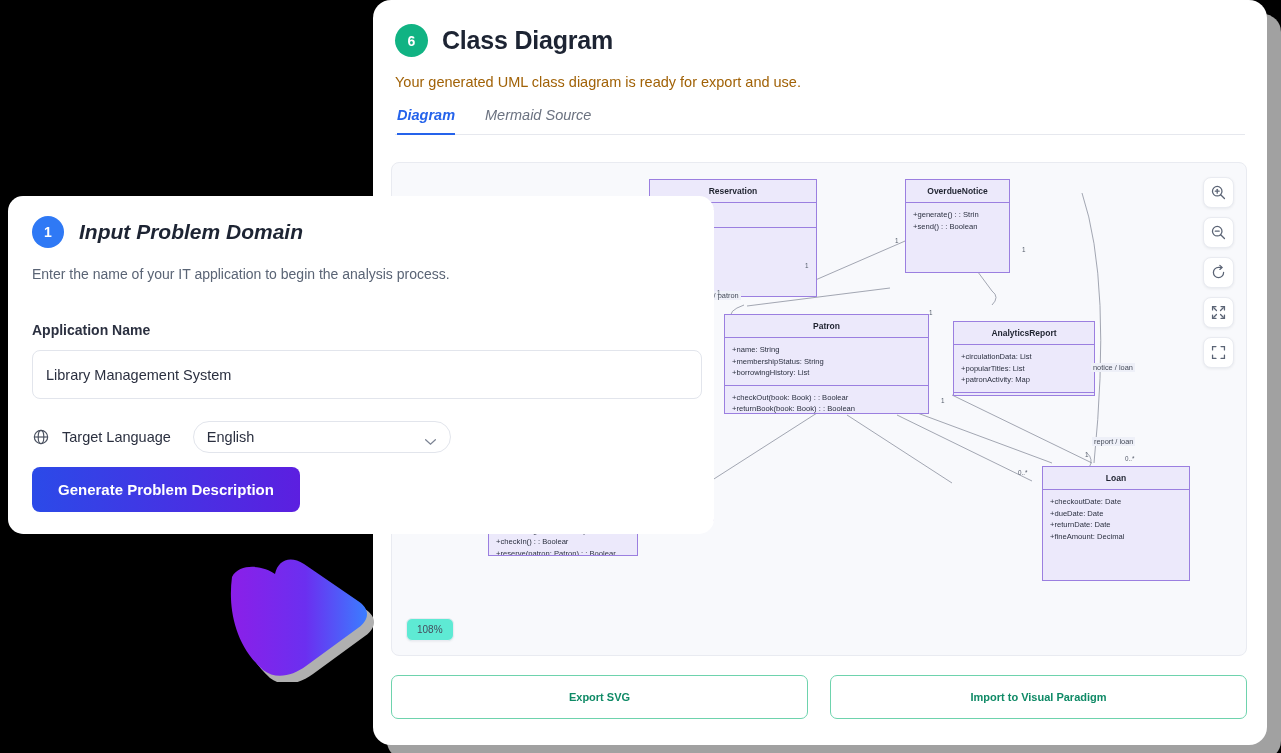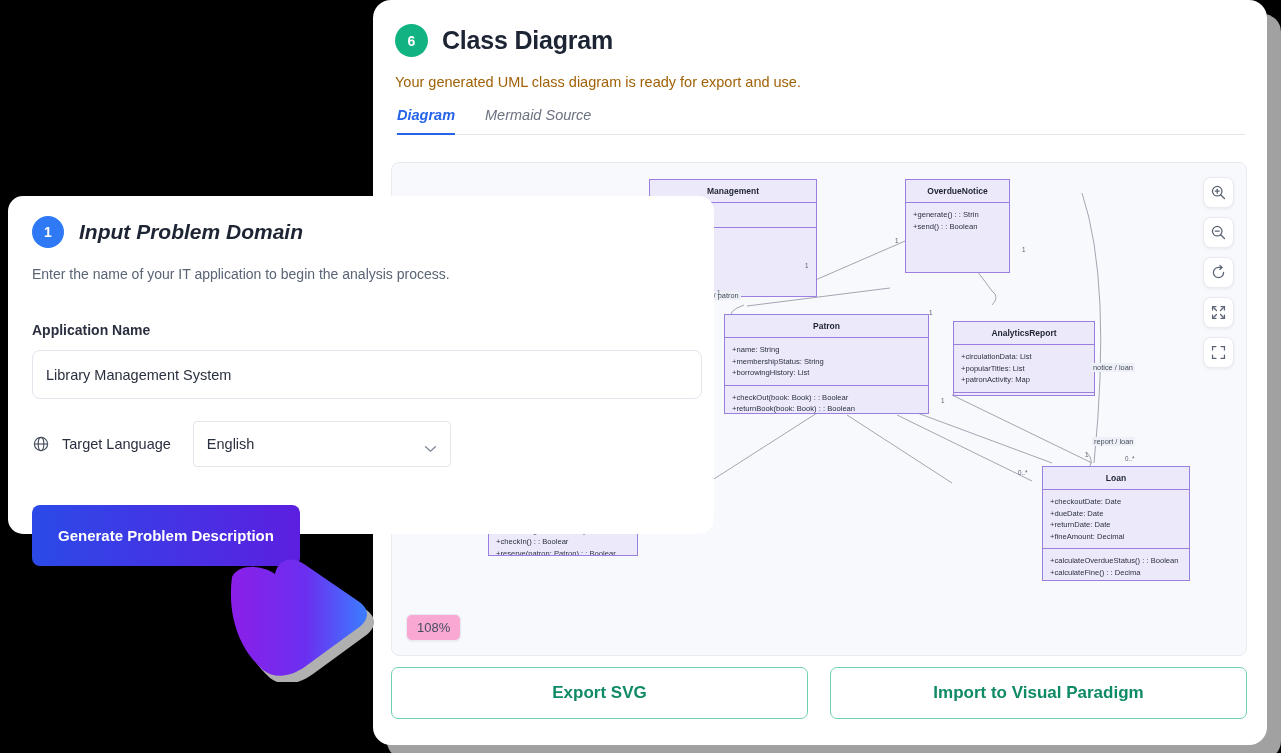--- a/index.html
+++ b/index.html
@@ -75,32 +75,32 @@
   .zoom-ctrls { position: absolute; right: 12px; top: 14px; display: flex; flex-direction: column; gap: 9px; }
   .zc {
     width: 31px; height: 31px; border-radius: 8px; background: #ffffff;
     border: 1px solid #e9ebf1; box-shadow: 0 1px 3px rgba(20,25,40,0.07);
     display: flex; align-items: center; justify-content: center; cursor: pointer;
   }
   .zc svg { stroke: #5b6475; fill: none; stroke-width: 1.5; stroke-linecap: round; }
 
   .zoom-pct {
     position: absolute; left: 14px; bottom: 14px;
-    background: #f9a8d4; border: 1px solid #e9ebf1; border-radius: 6px;
-    padding: 5px 10px; font-size: 13px; color: #454d5e;
+    background: #5eead4; border: 1px solid #e9ebf1; border-radius: 6px;
+    padding: 5px 10px; font-size: 10px; color: #454d5e;
     box-shadow: 0 1px 2px rgba(20,25,40,0.05);
   }
 
   
   .bc-actions { position: absolute; left: 18px; bottom: 26px; width: 856px; display: flex; gap: 22px; }
   .gbtn {
     flex: 1; text-align: center; padding: 15px 0;
     border: 1px solid #6ed3ad; border-radius: 7px;
     background: #ffffff; color: #0f8a66;
-    font-size: 17px; font-weight: bold; cursor: pointer;
+    font-size: 11px; font-weight: bold; cursor: pointer;
   }
 
   
   .front-wrap {
     position: absolute; left: 8px; top: 196px;
     width: 706px; height: 338px;
     border-radius: 18px;
     padding: 5px;
     background-image: linear-gradient(90deg, #2563eb 0%, #4b3ce8 45%, #7c24e0 100%);
     -webkit-mask:
@@ -133,32 +133,32 @@
     border: 1px solid #e2e5ec; border-radius: 8px;
     display: flex; align-items: center; padding: 0 13px;
     font-size: 14.5px; color: #2b3040; background: #fff;
   }
 
   .lang-row { margin-top: 22px; display: flex; align-items: center; gap: 12px; }
   .globe { width: 18px; height: 18px; flex: 0 0 auto; }
   .globe svg { stroke: #4a5160; fill: none; stroke-width: 1.3; }
   .lang-label { font-size: 14.5px; color: #2b3040; }
   .select {
-    margin-left: 10px; width: 258px; height: 46px;
-    border: 1px solid #e2e5ec; border-radius: 4px;
+    margin-left: 10px; width: 258px; height: 32px;
+    border: 1px solid #e2e5ec; border-radius: 16px;
     display: flex; align-items: center; justify-content: space-between;
     padding: 11px 13px; font-size: 14.5px; color: #2b3040; cursor: pointer;
     background: #fff;
   }
   .chev { width: 13px; height: 8px; }
   .chev svg { stroke: #7b8393; fill: none; stroke-width: 1.4; stroke-linecap: round; }
 
   .gen-btn {
-    margin-top: 38px; display: inline-block;
-    padding: 22px 26px; border-radius: 8px;
+    margin-top: 14px; display: inline-block;
+    padding: 14px 26px; border-radius: 8px;
     background-image: linear-gradient(90deg, #2b4ae8 0%, #5c1fe0 100%);
     color: #ffffff; font-size: 15px; font-weight: bold; cursor: pointer;
   }
 
   
   .arrow-logo { position: absolute; left: 218px; top: 552px; width: 168px; height: 130px; }
 </style>
 </head>
 <body>
 
@@ -199,21 +199,21 @@
 
           <path d="M425,250 L300,330"></path>
           <path d="M455,252 L560,320"></path>
 
           <path d="M505,252 L640,318"></path>
           <path d="M520,248 L660,300"></path>
         </g>
       </svg>
 
       <div class="uml" style="left:257px; top:16px; width:168px; height:118px;">
-        <div class="u-name">Management</div>
+        <div class="u-name">Reservation</div>
         <div class="u-sec">
           <div class="u-row"></div>
           <div class="u-row">er</div>
         </div>
         <div class="u-sec">
           <div class="u-row">Patron) : : Intege</div>
           <div class="u-row">k</div>
         </div>
       </div>
 
@@ -252,24 +252,20 @@
         </div>
       </div>
 
       <div class="uml" style="left:650px; top:303px; width:148px; height:115px;">
         <div class="u-name">Loan</div>
         <div class="u-sec">
           <div class="u-row">+checkoutDate: Date</div>
           <div class="u-row">+dueDate: Date</div>
           <div class="u-row">+returnDate: Date</div>
           <div class="u-row">+fineAmount: Decimal</div>
-        </div>
-        <div class="u-sec">
-          <div class="u-row">+calculateOverdueStatus() : : Boolean</div>
-          <div class="u-row">+calculateFine() : : Decima</div>
         </div>
       </div>
 
       <div class="uml" style="left:96px; top:330px; width:150px; height:63px;">
         <div class="u-sec">
           <div class="u-row">+availabilityStatus: String</div>
         </div>
         <div class="u-sec">
           <div class="u-row">+checkOut(patron: Patron) : : Boolear</div>
           <div class="u-row">+checkIn() : : Boolear</div>

